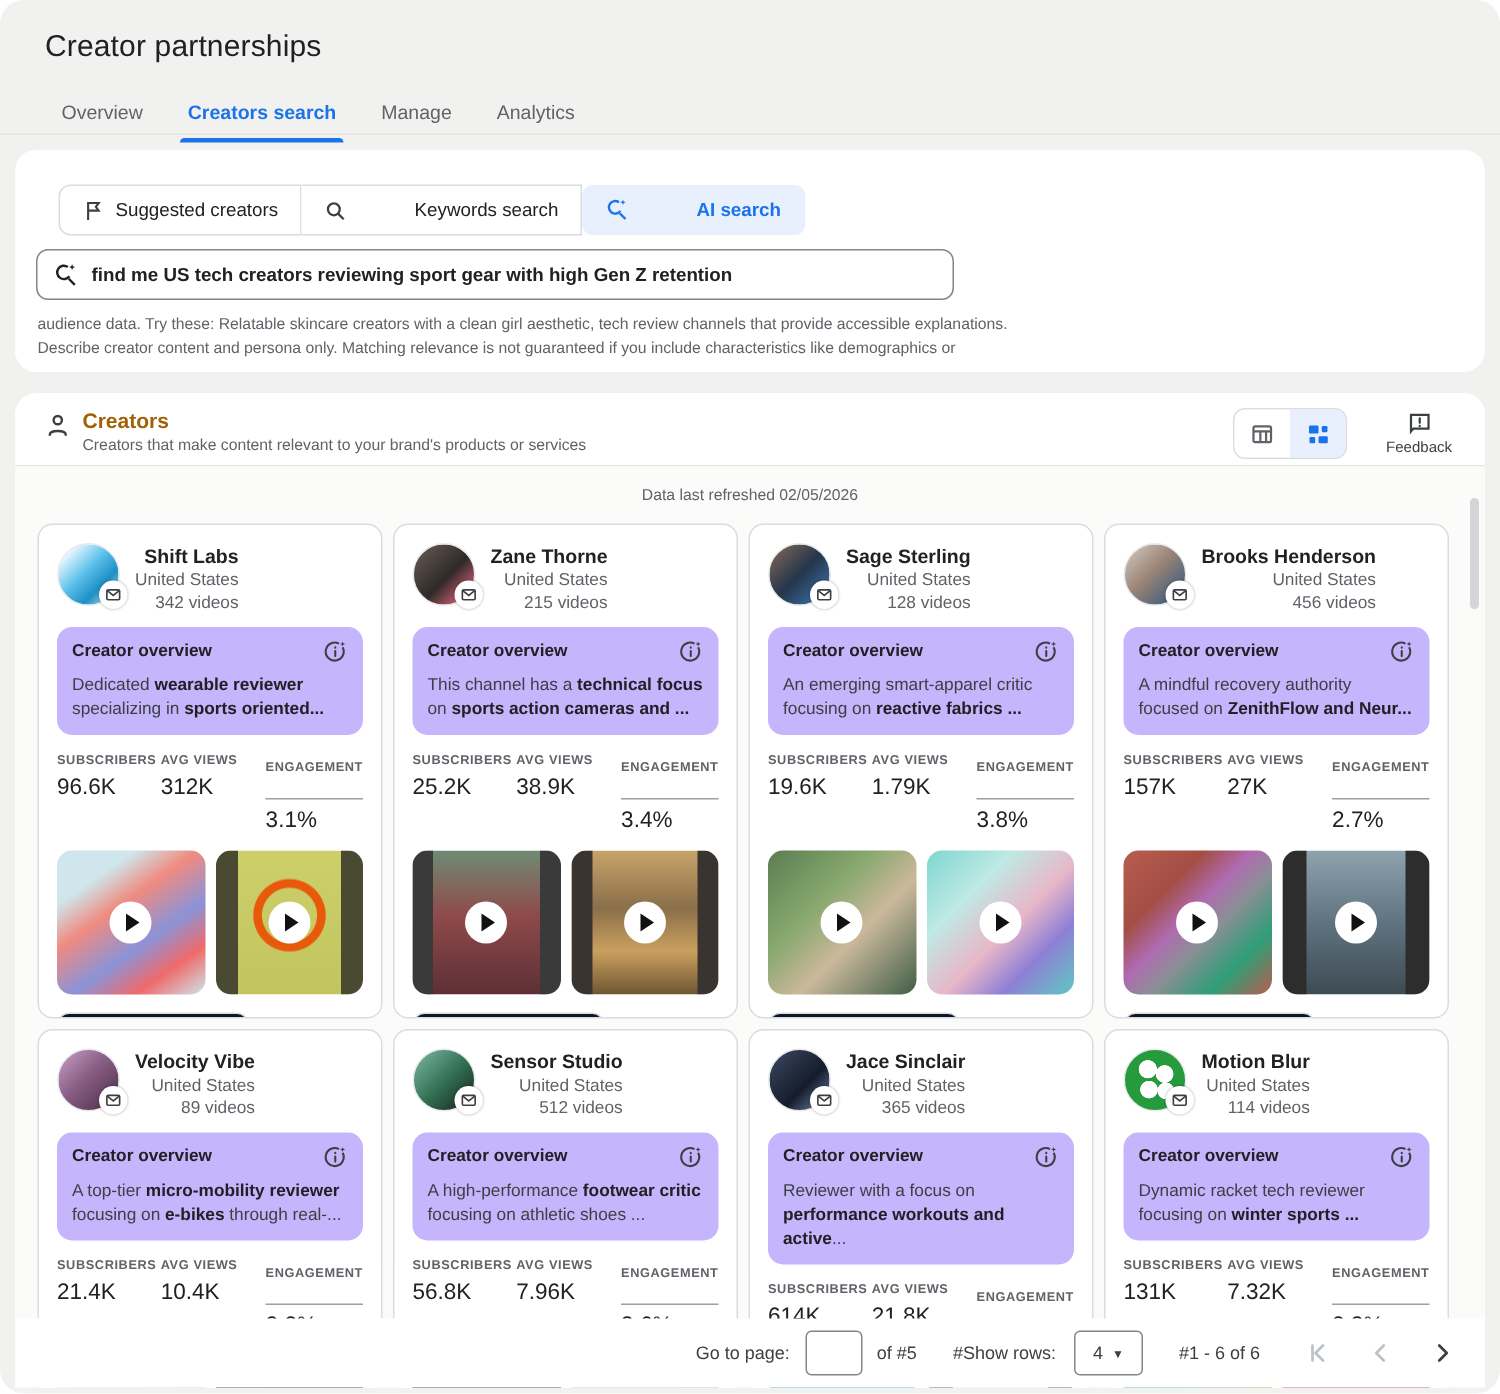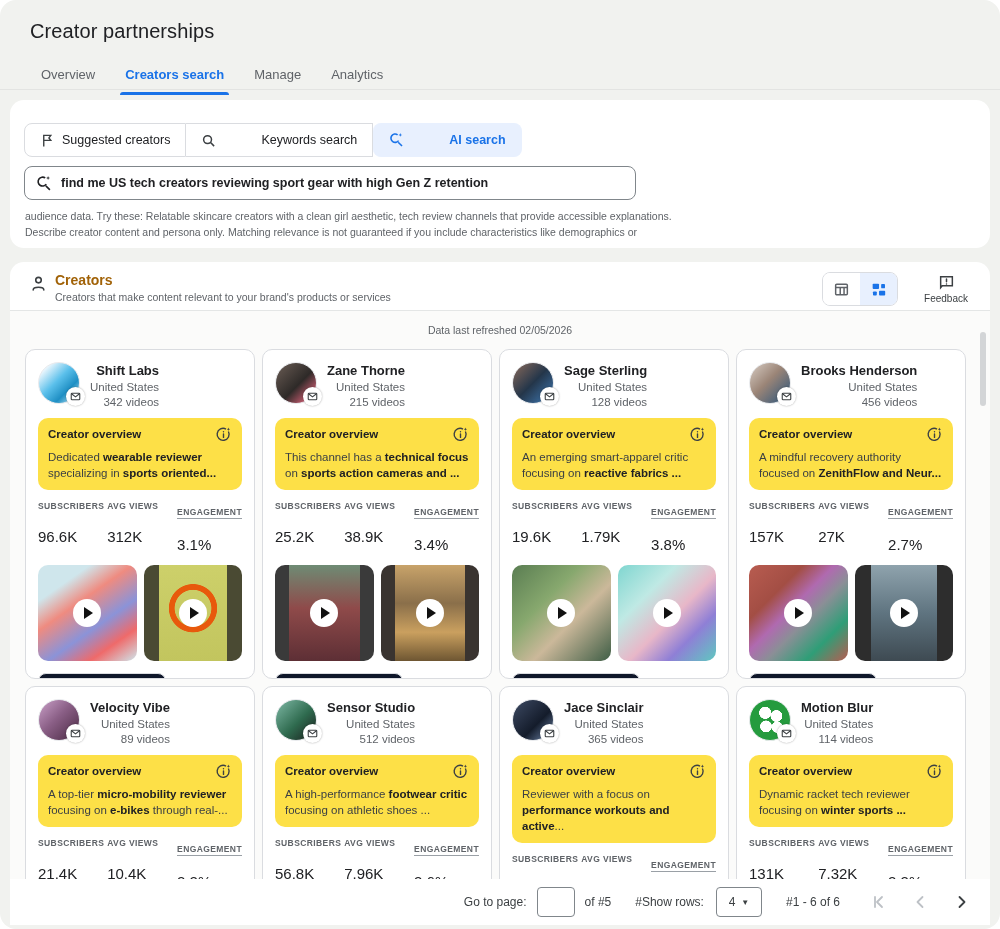--- a/index.html
+++ b/index.html
@@ -9,21 +9,21 @@
   
   .page-title { position:absolute; left:30px; top:20px; font-size:20px; color:#202124; letter-spacing:.1px; }
   .tabbar { position:absolute; left:26px; top:58px; display:flex; }
   .tab { padding:9px 15px 13px; font-size:13px; color:#5f6368; cursor:pointer; position:relative; }
   .tab.active { color:#1a73e8; font-weight:bold; }
   .tab.active::after { content:""; position:absolute; left:10px; right:10px; bottom:0; height:3px; background:#1a73e8; border-radius:3px 3px 0 0; }
   .tab-divider { position:absolute; left:0; right:0; top:89px; height:1px; background:#e3e4e2; }
 
   
   .search-panel { position:absolute; left:10px; right:10px; top:100px; height:148px; background:#fff; border-radius:14px; }
-  .chips { position:absolute; left:14px; top:23px; display:flex; align-items:stretch; height:34px; }
+  .chips { position:absolute; left:29px; top:23px; display:flex; align-items:stretch; height:34px; }
   .chip { display:flex; align-items:center; gap:7px; padding:0 15px; font-size:12.5px; color:#202124; border:1px solid #dadce0; background:#fff; cursor:pointer; }
   .chip + .chip { border-left:none;gap:45px; }
   .chip:first-child { border-radius:8px 0 0 8px; }
   .chip:last-child { border-radius:0 8px 8px 0; }
   .chip.active { background:#e8f0fe; border-color:#e8f0fe; color:#1a73e8; font-weight:bold; border-radius:8px; }
   .chip svg { flex:0 0 auto; }
   .ai-input { position:absolute; left:14px; top:66px; width:612px; height:34px; border:1px solid #80868b; border-radius:8px; background:#fff; display:flex; align-items:center; padding:0 10px; gap:9px; }
   .ai-input input { border:none; outline:none; flex:1; font-size:12.5px; color:#202124; font-family:"Liberation Sans",sans-serif; font-weight:bold; background:transparent; }
   .helper { position:absolute; left:15px; top:109px; width:650px; font-size:10.5px; line-height:1.5; color:#5f6368; }
 
@@ -44,31 +44,31 @@
   .refreshed { text-align:center; font-size:10.5px; color:#5f6368; padding-top:13px; }
 
   
   .grid { position:absolute; left:15px; top:38px; display:grid; grid-template-columns:repeat(4,230px); gap:7px; }
   .card { width:230px; height:330px; background:#fff; border:1px solid #dadce0; border-radius:10px; padding:12px 12px; overflow:hidden; }
   .c-head { display:flex; gap:10px;text-align:right; }
   .avatar { position:relative; width:42px; height:42px; border-radius:50%; flex:0 0 auto; border:1px solid #e8eaed; }
   .badge { position:absolute; right:-6px; bottom:-3px; width:19px; height:19px; background:#fff; border-radius:50%; box-shadow:0 0 2px rgba(0,0,0,.35); display:flex; align-items:center; justify-content:center; }
   .c-name { font-size:13px; font-weight:bold; color:#202124; margin-top:1px; }
   .c-meta { font-size:11.5px; color:#5f6368; margin-top:3px; }
-  .overview { margin-top:10px; background:#fde047; border-radius:10px; padding:8px 10px 9px; }
+  .overview { margin-top:10px; background:#c4b5fd; border-radius:10px; padding:8px 10px 9px; }
   .ov-top { display:flex; justify-content:space-between; align-items:flex-start; }
   .ov-title { font-size:11.5px; font-weight:bold; color:#202124; padding-top:2px; }
   .ov-text { margin-top:6px; font-size:11.5px; line-height:1.4; color:#3c4043; }
   .ov-text b { color:#202124; }
   .stats { display:flex; margin-top:11px; }
   .stat { }
   .stat:nth-child(1){ width:95px; } .stat:nth-child(2){ width:96px; } .stat:nth-child(3){ flex:1; }
   .stat-label { font-size:8.5px; letter-spacing:.4px; color:#5f6368; font-weight:bold; white-space:nowrap; }
-  .stat-label.u { border-bottom:1px solid #9aa0a6; padding-bottom:1px; display:inline-block; }
-  .stat-value { font-size:15px; color:#202124; margin-top:17px; }
+  .stat-label.u { border-bottom:1px solid #9aa0a6; padding-bottom:16px; display:inline-block; }
+  .stat-value { font-size:15px; color:#202124; margin-top:5px; }
   .thumbs { display:flex; gap:7px; margin-top:12px; }
   .thumb { position:relative; width:99.5px; height:96px; border-radius:10px; overflow:hidden; background:#ddd; }
   .play { position:absolute; left:50%; top:50%; width:28px; height:28px; margin:-14px 0 0 -14px; background:#fff; border-radius:50%; display:flex; align-items:center; justify-content:center; }
   .play::after { content:""; display:block; margin-left:3px; width:0; height:0; border-left:9px solid #111; border-top:6px solid transparent; border-bottom:6px solid transparent; }
   .c-foot { display:flex; align-items:center; margin-top:12px; }
   .see-details { width:128px; height:30px; border:1px solid #dadce0; border-radius:8px; background:#0f172a; color:#1a73e8; font-size:12.5px; font-weight:bold; font-family:Liberation Mono, monospace; cursor:pointer;text-align:right; }
   .c-icons { margin-left:auto; display:flex; align-items:center; gap:19px; padding-right:5px; }
   .c-icons svg { cursor:pointer; }
 
   

